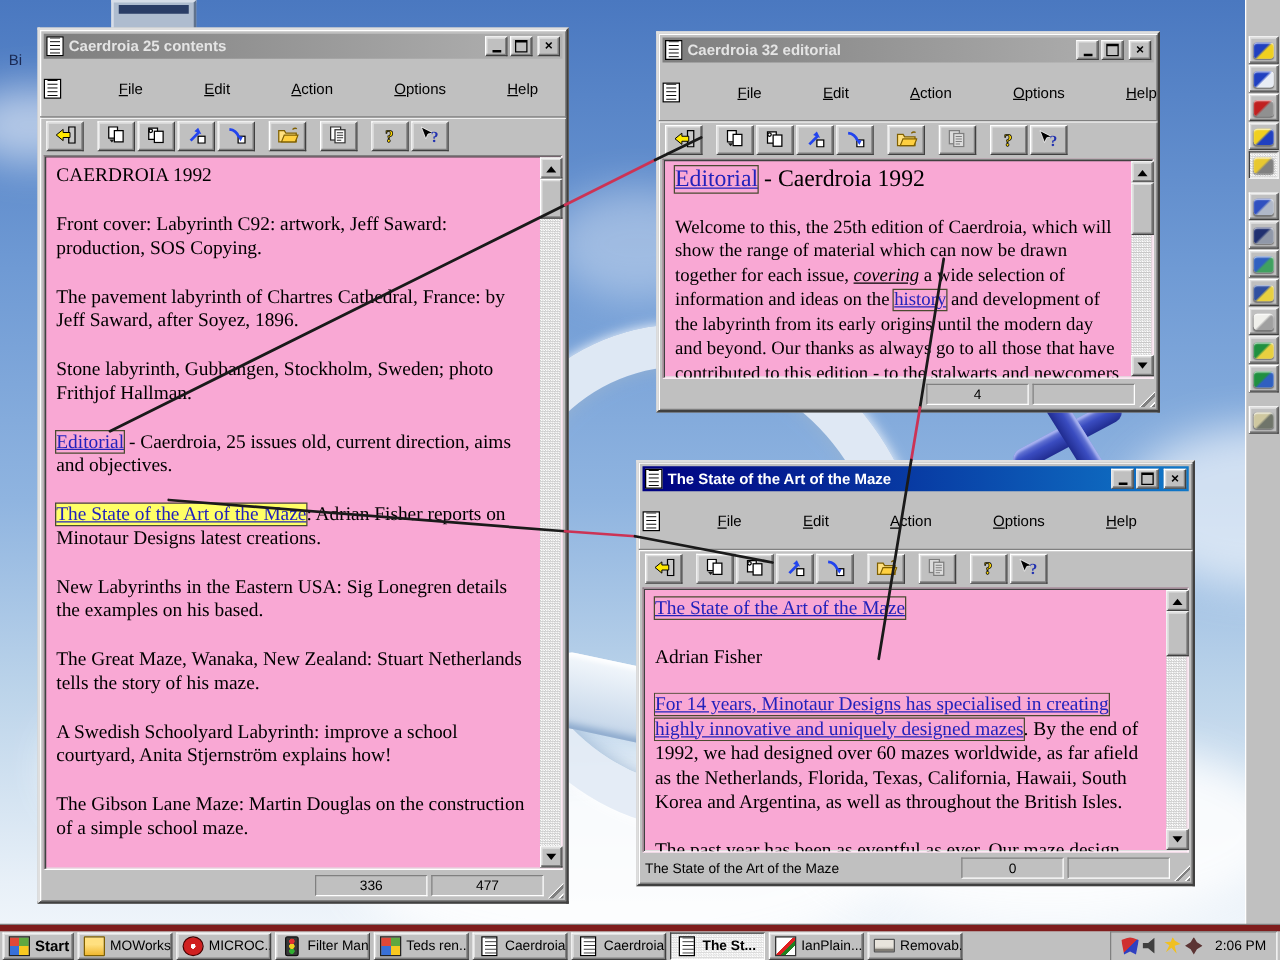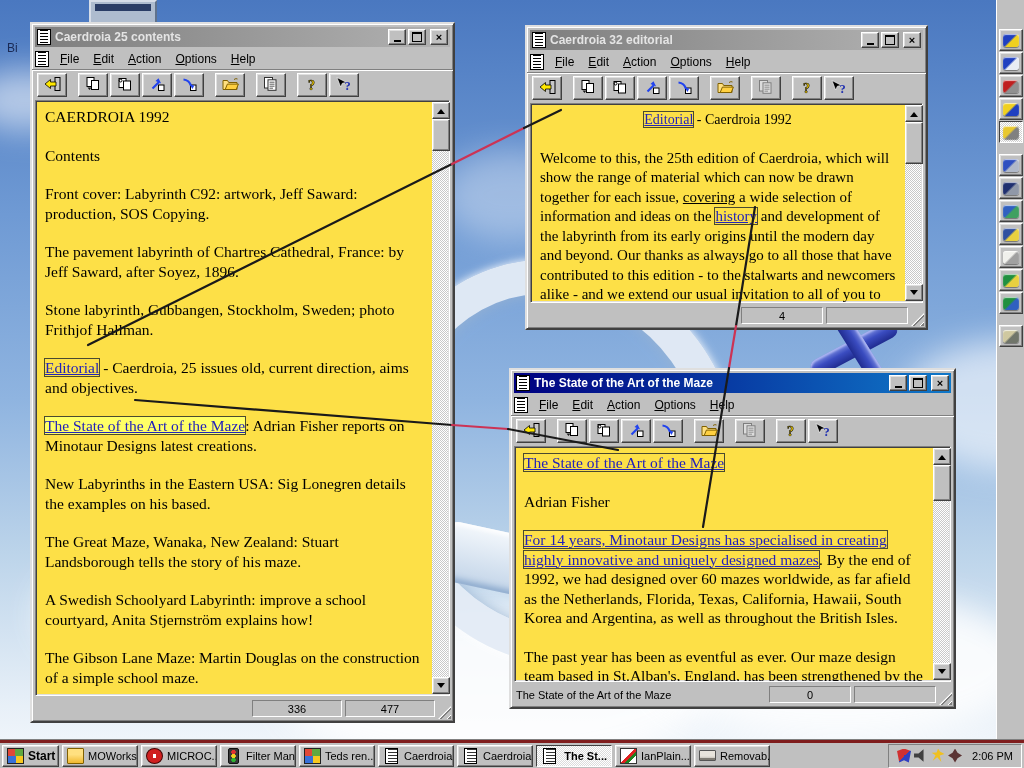--- a/index.html
+++ b/index.html
@@ -35,43 +35,43 @@
   .title-text{font-weight:bold;font-size:12px;margin-left:4px;flex:1;white-space:nowrap;overflow:hidden;}
   .doc-ic{width:12px;height:14px;background:#ffffff;border:1px solid #000;flex:none;
     background-image:linear-gradient(#000 1px,transparent 1px);background-size:8px 3px;background-position:2px 3px;background-repeat:repeat-y;}
   .tb-ctl{width:16px;height:14px;background:#c0c0c0;border:1px solid;border-color:#ffffff #404040 #404040 #ffffff;
     box-shadow:inset -1px -1px 0 #808080,inset 1px 1px 0 #dfdfdf;margin-left:2px;flex:none;
     display:flex;align-items:center;justify-content:center;color:#000;font-weight:bold;font-size:11px;line-height:1;}
   .tb-ctl.close{margin-left:4px;}
   .glyph-min{width:7px;height:2px;background:#000;margin-top:7px;}
   .glyph-max{width:8px;height:7px;border:1px solid #000;border-top-width:2px;}
 
-  .menubar{display:flex;align-items:center;height:21px;padding:0 3px;font-size:12px;color:#000;flex:none;}
+  .menubar{display:flex;align-items:center;height:21px;padding:12px 3px;font-size:12px;color:#000;flex:none;gap:35px;}
   .menu-item{padding:2px 7px;}
   .menu-item::first-letter{text-decoration:underline;}
   .menu-ic{margin-right:4px;}
 
   .toolbar{display:flex;align-items:center;gap:2px;padding:3px 5px;border-top:1px solid #808080;
     box-shadow:inset 0 1px 0 #ffffff;flex:none;height:24px;}
   .tb-btn{width:30px;height:24px;background:#c0c0c0;border:1px solid;border-color:#ffffff #404040 #404040 #ffffff;
     box-shadow:inset -1px -1px 0 #808080,inset 1px 1px 0 #dfdfdf;display:flex;align-items:center;justify-content:center;padding:0;flex:none;}
   .tb-btn.gapL{margin-left:9px;}
   .tb-btn.disabled svg{opacity:.45;filter:grayscale(1);}
 
   .body{flex:1;display:flex;margin:0 3px;min-height:0;
     border:1px solid;border-color:#808080 #ffffff #ffffff #808080;
-    box-shadow:inset 1px 1px 0 #404040,inset -1px -1px 0 #dfdfdf;background:#fde047;}
+    box-shadow:inset 1px 1px 0 #404040,inset -1px -1px 0 #dfdfdf;background:#f9a8d4;}
   .doc-text{flex:1;overflow:hidden;padding:6px 8px 0 9px;font-family:"Liberation Serif",serif;
     font-size:15.5px;line-height:19.5px;color:#000;}
   .doc-text p{margin:0 0 19px 0;}
   #w2 .doc-text{font-size:15px;}
-  #w2 .doc-text p.h{font-size:14px;text-align:center;}
+  #w2 .doc-text p.h{font-size:19px;}
   .lk{color:#2222bb;text-decoration:underline;outline:1px solid #4a4a30;}
   .lk.hl{background:#ffff66;}
-  .u{text-decoration:underline;}
+  .u{text-decoration:underline;font-style:italic;}
 
   .scrollbar{width:16px;flex:none;display:flex;flex-direction:column;margin:1px;
     background:repeating-conic-gradient(#ffffff 0% 25%,#c8c8c8 0% 50%);background-size:2px 2px;}
   .sc-btn{width:16px;height:15px;background:#c0c0c0;border:1px solid;border-color:#ffffff #404040 #404040 #ffffff;
     box-shadow:inset -1px -1px 0 #808080,inset 1px 1px 0 #dfdfdf;display:flex;align-items:center;justify-content:center;flex:none;}
   .arr{width:0;height:0;border:4px solid transparent;}
   .arr.up{border-bottom:5px solid #000;margin-top:-3px;}
   .arr.down{border-top:5px solid #000;margin-bottom:-3px;}
   .sc-track{flex:1;position:relative;}
   .sc-thumb{position:absolute;left:0;width:16px;background:#c0c0c0;border:1px solid;
@@ -94,26 +94,26 @@
   .li-btn{width:24px;height:22px;background:#c0c0c0;border:1px solid;border-color:#ffffff #404040 #404040 #ffffff;
     box-shadow:inset -1px -1px 0 #808080,inset 1px 1px 0 #dfdfdf;display:flex;align-items:center;justify-content:center;
     padding:0;flex:none;margin-bottom:1px;}
   .li-btn.gapT{margin-top:10px;}
   .li-btn.pressed{border-color:#404040 #ffffff #ffffff #404040;box-shadow:none;
     background:repeating-conic-gradient(#ffffff 0% 25%,#d0d0d0 0% 50%);background-size:2px 2px;}
   .li-ic{width:16px;height:13px;border-radius:3px;box-shadow:inset 0 1px 1px rgba(255,255,255,.7),0 1px 1px rgba(0,0,0,.4);}
 
   
   #taskbar{position:absolute;left:0;bottom:0;width:1024px;height:28px;background:#c0c0c0;
-    border-top:3px solid #7f1d1d;box-shadow:0 -1px 0 #808080;z-index:60;display:flex;align-items:center;padding:2px 2px;box-sizing:border-box;gap:3px;}
+    border-top:5px solid #7f1d1d;box-shadow:0 -1px 0 #808080;z-index:60;display:flex;align-items:center;padding:2px 2px;box-sizing:border-box;gap:3px;}
   .task-btn{height:22px;background:#c0c0c0;border:1px solid;border-color:#ffffff #404040 #404040 #ffffff;
     box-shadow:inset -1px -1px 0 #808080,inset 1px 1px 0 #dfdfdf;display:flex;align-items:center;gap:4px;
     padding:0 4px;font-size:11px;color:#000;flex:none;overflow:hidden;white-space:nowrap;}
   #start-btn{font-weight:bold;font-size:12px;width:57px;}
-  .task-btn.task{width:76px;justify-content:space-between;}
+  .task-btn.task{width:76px;}
   .task-btn.active{border-color:#404040 #ffffff #ffffff #404040;box-shadow:none;font-weight:bold;
     background:repeating-conic-gradient(#ffffff 0% 25%,#dcdcdc 0% 50%);background-size:2px 2px;}
   .tk-ic{width:15px;height:14px;flex:none;}
   .ic-flag{background:conic-gradient(#60a840 0 25%,#f8c820 0 50%,#3870d8 0 75%,#e04838 0);border:1px solid #222;}
   .ic-folder{background:linear-gradient(180deg,#ffe080 40%,#f0b830 100%);border:1px solid #806000;border-radius:1px;}
   .ic-app{background:radial-gradient(circle at 50% 50%,#ffffff 18%,#d02020 20% 75%,#701010 100%);border-radius:50%;border:1px solid #400;}
   .ic-traffic{background:
      radial-gradient(circle at 50% 22%,#e03030 2px,transparent 2.4px),
      radial-gradient(circle at 50% 50%,#f0d020 2px,transparent 2.4px),
      radial-gradient(circle at 50% 78%,#30b030 2px,transparent 2.4px),#383838;border:1px solid #111;border-radius:2px;width:9px;margin:0 3px;}
@@ -226,28 +226,27 @@
       <button class="tb-btn">
         <span><svg width="18" height="14" viewBox="0 0 18 14">
             <path d="M2 0.5l3.6 9.5 1.8-3.8 4.2-0.8z" fill="#000" stroke="#fff" stroke-width="0.6"></path>
             <text x="9.5" y="12.5" font-family="serif" font-size="12.5" font-weight="bold" fill="#2030b0">?</text>
           </svg></span>
       </button>
     </div>
   <div class="body">
     <div class="doc-text">
       <p>CAERDROIA 1992</p>
-      <p>Contents</p>
       <p>Front cover: Labyrinth C92: artwork, Jeff Saward: production, SOS Copying.</p>
       <p>The pavement labyrinth of Chartres Cathedral, France: by Jeff Saward, after Soyez, 1896.</p>
       <p>Stone labyrinth, Gubbangen, Stockholm, Sweden; photo Frithjof Hallman.</p>
       <p><span class="lk">Editorial</span><span> - Caerdroia, 25 issues old, current direction, aims and objectives.</span></p>
       <p><span class="lk hl">The State of the Art of the Maze</span><span>: Adrian Fisher reports on Minotaur Designs latest creations.</span></p>
       <p>New Labyrinths in the Eastern USA: Sig Lonegren details the examples on his based.</p>
-      <p>The Great Maze, Wanaka, New Zealand: Stuart Landsborough tells the story of his maze.</p>
+      <p>The Great Maze, Wanaka, New Zealand: Stuart Netherlands tells the story of his maze.</p>
       <p>A Swedish Schoolyard Labyrinth: improve a school courtyard, Anita Stjernström explains how!</p>
       <p>The Gibson Lane Maze: Martin Douglas on the construction of a simple school maze.</p>
 
     </div>
     <div class="scrollbar">
       <div class="sc-btn">
           <span class="arr up"></span>
         </div>
       <div class="sc-track">
           <div class="sc-thumb" style="top:0;height:30px"></div>

